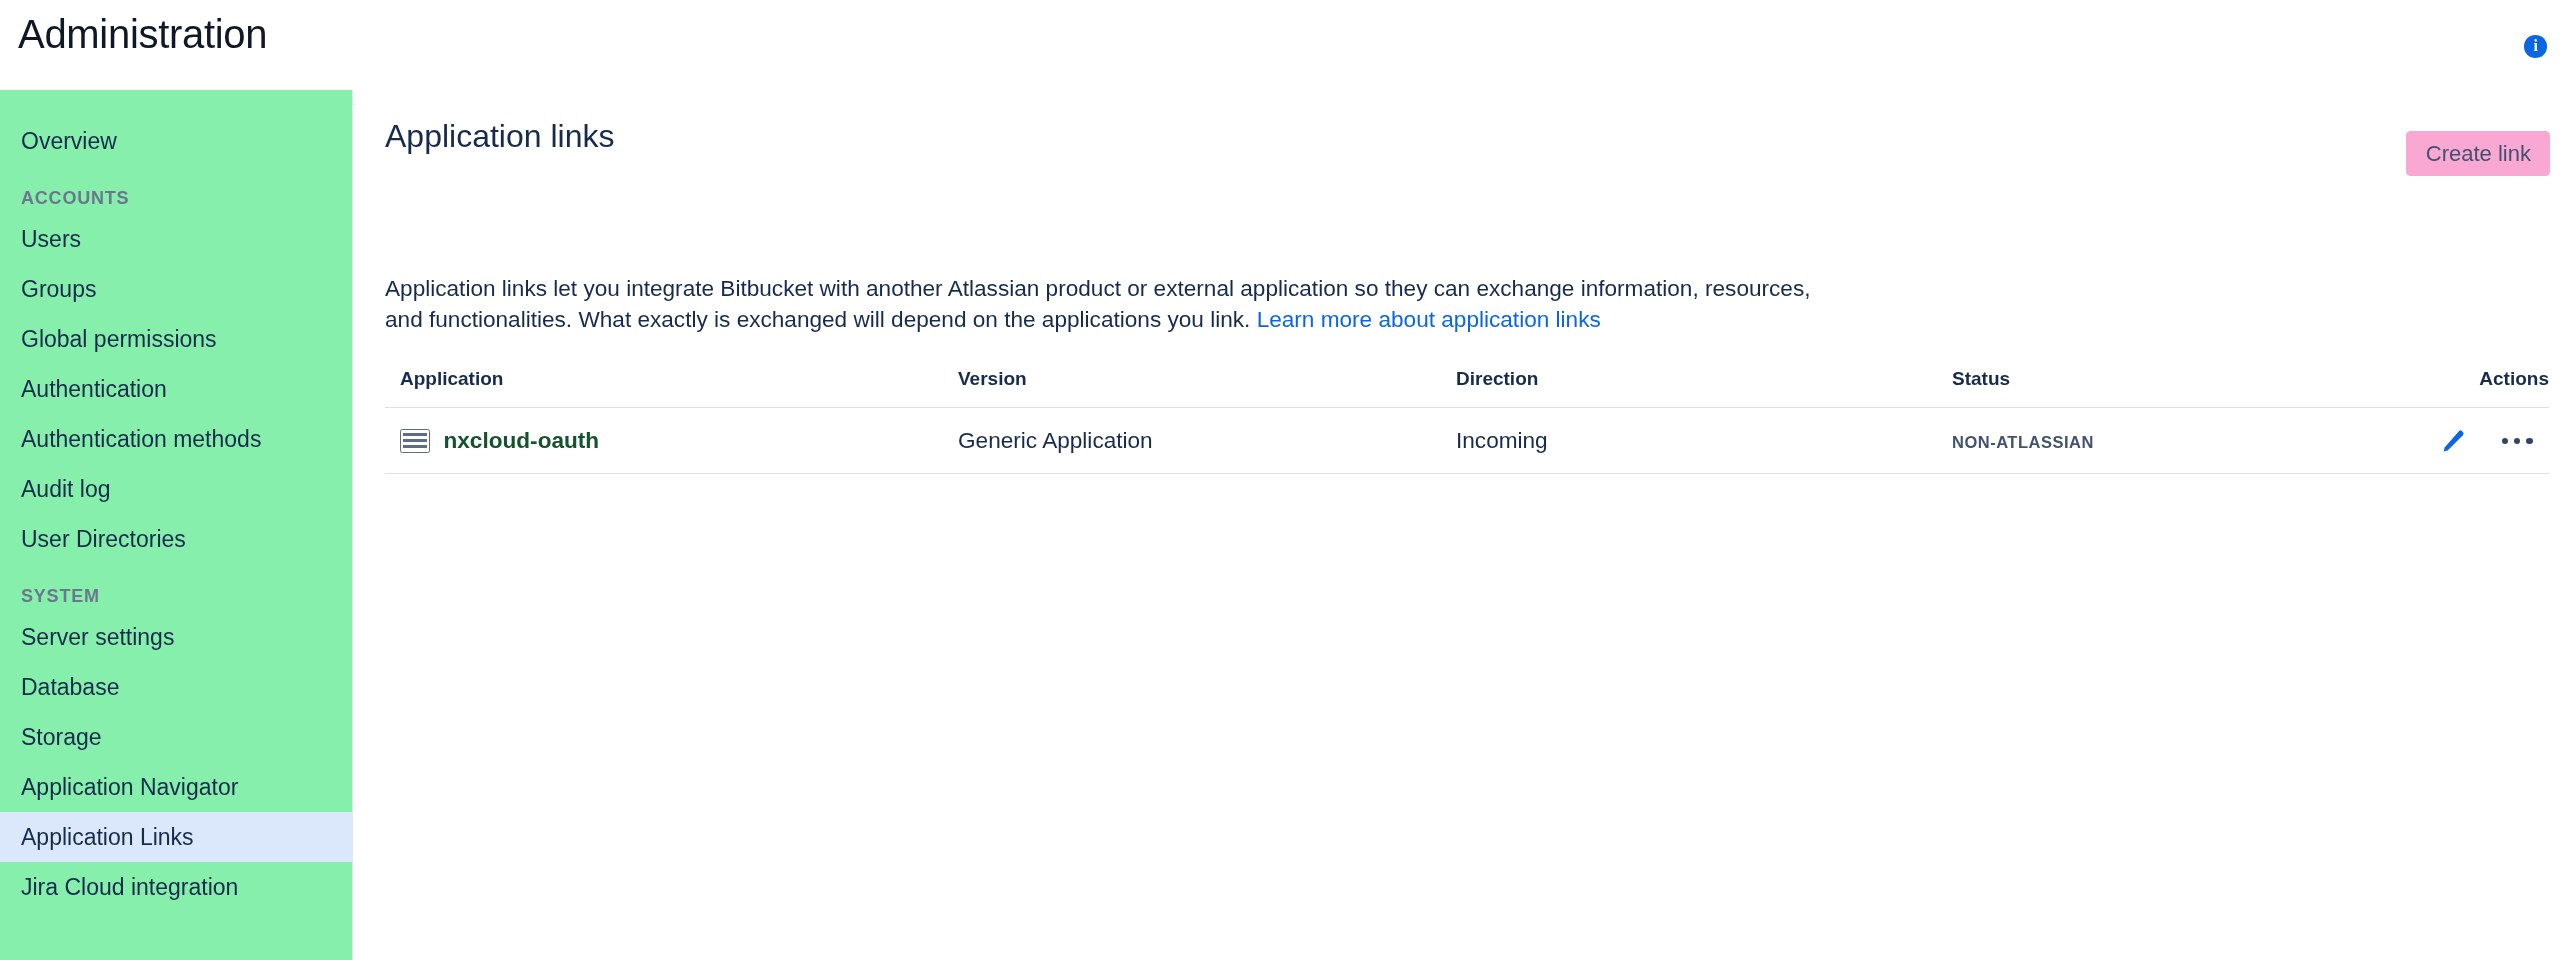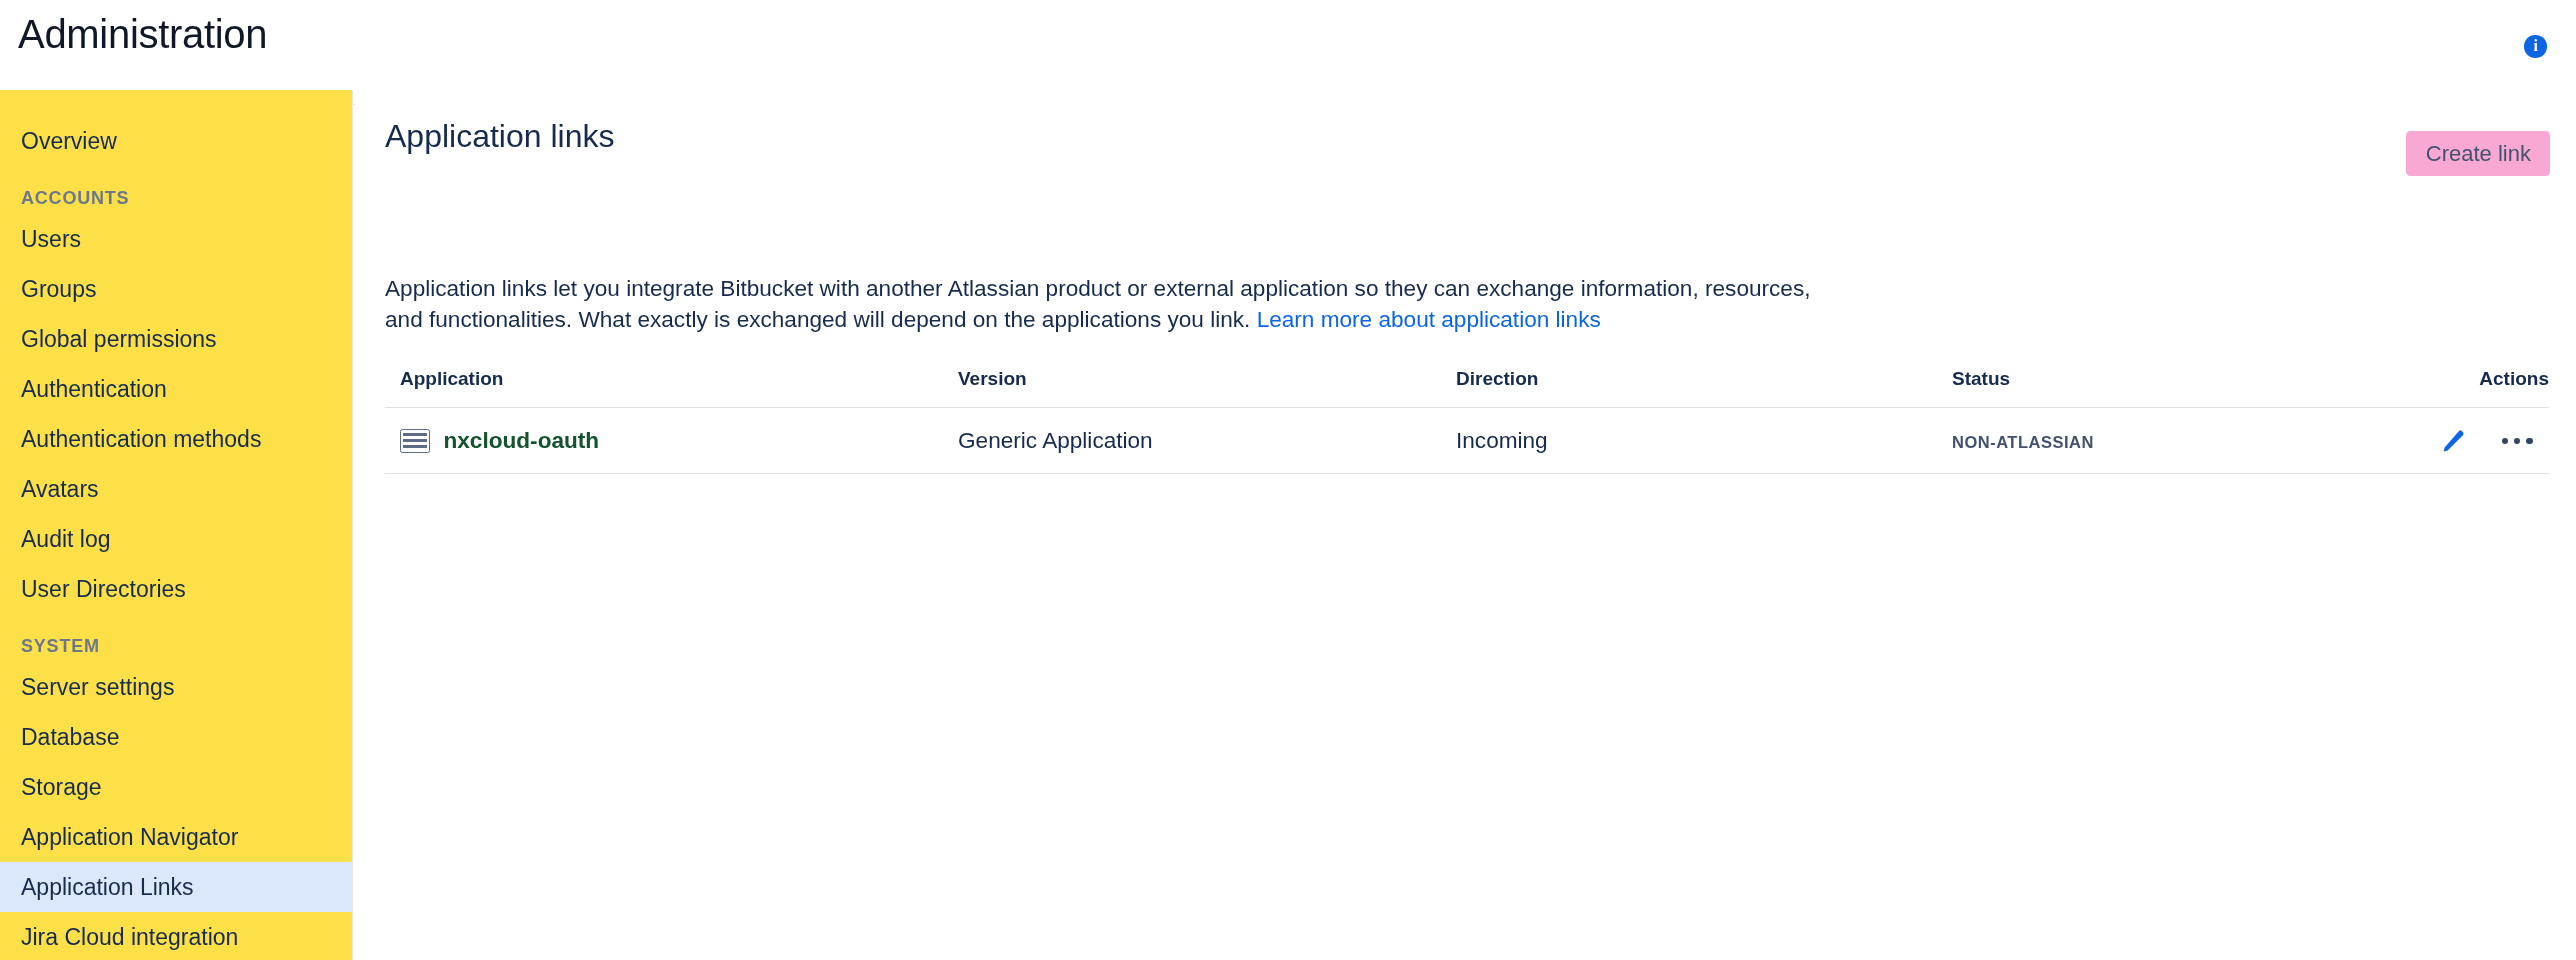--- a/index.html
+++ b/index.html
@@ -50,21 +50,21 @@
     font-family: "Liberation Serif", serif;
   }
 
   
   .sidebar {
     position: absolute;
     left: 0; top: 90px;
     width: 353px;
     height: 871px;
     border-right: 1.5px solid #e4e7ec;
-    background: #fde047;
+    background: #86efac;
     padding-top: 25.6px;
   }
   .nav-item {
     display: block;
     height: 50px;
     line-height: 50px;
     padding-left: 21px;
     font-size: 23px;
     color: #172b4d;
     white-space: nowrap;
@@ -236,21 +236,20 @@
 
   <div class="sidebar">
     <a class="nav-item">Overview</a>
 
     <div class="nav-group-title">ACCOUNTS</div>
     <a class="nav-item">Users</a>
     <a class="nav-item">Groups</a>
     <a class="nav-item">Global permissions</a>
     <a class="nav-item">Authentication</a>
     <a class="nav-item">Authentication methods</a>
-    <a class="nav-item">Avatars</a>
     <a class="nav-item">Audit log</a>
     <a class="nav-item">User Directories</a>
 
     <div class="nav-group-title">SYSTEM</div>
     <a class="nav-item">Server settings</a>
     <a class="nav-item">Database</a>
     <a class="nav-item">Storage</a>
     <a class="nav-item">Application Navigator</a>
     <a class="nav-item selected">Application Links</a>
     <a class="nav-item">Jira Cloud integration</a>

